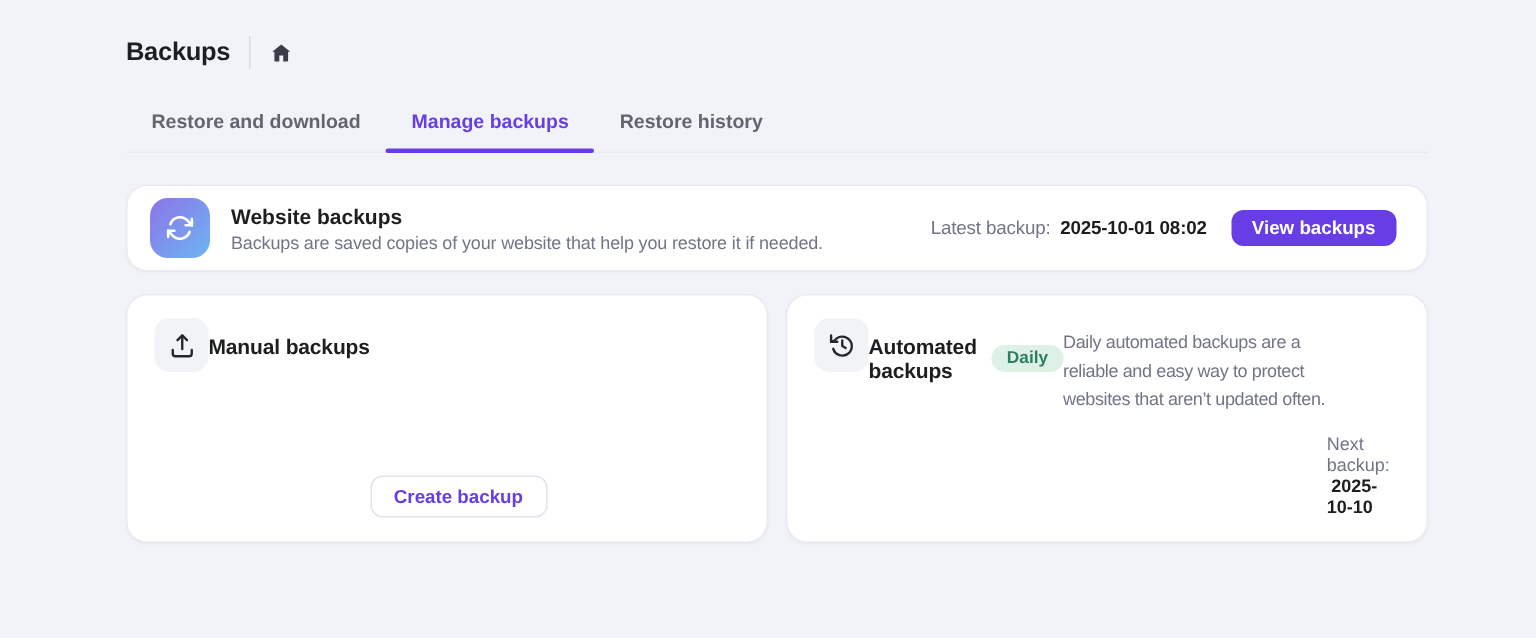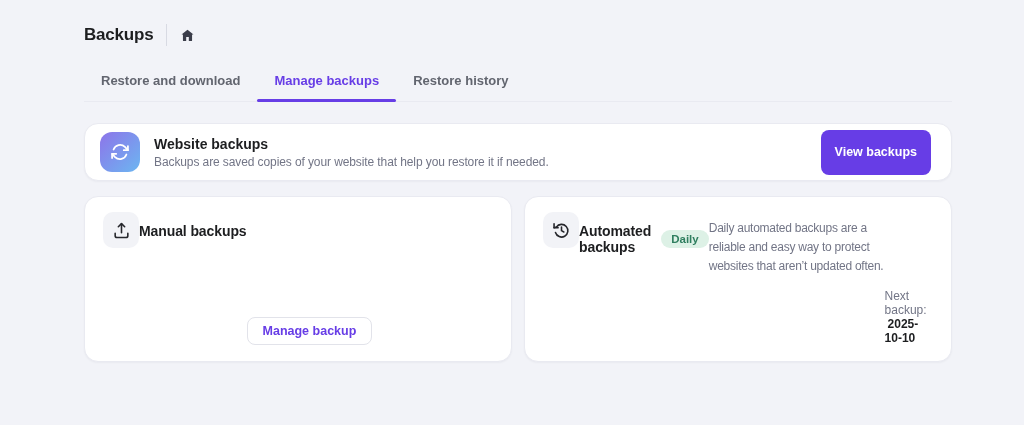--- a/index.html
+++ b/index.html
@@ -60,21 +60,21 @@
     background:linear-gradient(135deg,var(--grad-start) 0%,var(--grad-end) 100%);
     display:flex;align-items:center;justify-content:center;
   }
   .banner-body{margin-left:14px;flex:1;min-width:0}
   .banner-title{font-size:14px;font-weight:700;margin-bottom:3px}
   .banner-desc{font-size:12px;color:var(--text-gray);letter-spacing:-0.1px}
   .banner-right{display:flex;align-items:center;gap:16px;flex:none}
   .latest{font-size:12.5px;color:var(--text-gray);letter-spacing:-0.1px}
   .latest b{color:var(--text-dark);font-weight:700;margin-left:3px}
   .btn-primary{
-    height:45px;padding:0 14px;border:none;border-radius:8px;
+    height:24px;padding:0 14px;border:none;border-radius:8px;
     background:var(--primary);color:#fff;font-size:12.5px;font-weight:700;
     font-family:inherit;cursor:pointer;
   }
 
   
   .cards{display:flex;gap:12px;margin-top:15px}
   .card{
     flex:1;height:166px;background:var(--card);
     border:1px solid var(--border);border-radius:14px;
     box-shadow:0 1px 2px rgba(20,20,43,.04);
@@ -134,38 +134,42 @@
         <path d="M4.3 9a8.2 8.2 0 0 1 13.6-3.1l3.6 3.9"></path>
         <polyline points="2.5 19.2 2.5 14.2 7.5 14.2"></polyline>
         <path d="M19.7 15a8.2 8.2 0 0 1-13.6 3.1l-3.6-3.9"></path>
       </svg>
     </div>
     <div class="banner-body">
       <div class="banner-title">Website backups</div>
       <div class="banner-desc">Backups are saved copies of your website that help you restore it if needed.</div>
     </div>
     <div class="banner-right">
+      <div class="latest">
+        <span>Latest backup:</span>
+        <b>2025-10-01 08:02</b>
+      </div>
       <button class="btn-primary">View backups</button>
     </div>
   </section>
 
   <section class="cards">
 
     <article class="card">
       <div class="tile">
         <svg width="19" height="19" viewBox="0 0 24 24" fill="none" class="icon-dark" stroke="#26272c" stroke-width="2" stroke-linecap="round" stroke-linejoin="round">
           <path d="M20 15.5v3a2.3 2.3 0 0 1-2.3 2.3H6.3A2.3 2.3 0 0 1 4 18.5v-3"></path>
           <polyline points="8 7.3 12 3.3 16 7.3"></polyline>
           <line x1="12" y1="3.6" x2="12" y2="14.8"></line>
         </svg>
       </div>
       <div class="card-title-row">
         <h3 class="card-title">Manual backups</h3>
       </div>
-      <button class="btn-ghost">Manage backup</button>
+      <button class="btn-ghost">Create backup</button>
     </article>
 
     <article class="card">
       <div class="tile">
         <svg width="19" height="19" viewBox="0 0 24 24" fill="none" stroke="#26272c" stroke-width="2" stroke-linecap="round" stroke-linejoin="round">
           <polyline points="2.6 3.4 2.6 8.6 7.8 8.6"></polyline>
           <path d="M4.4 14.6a8 8 0 1 0 1.1-6.9L2.6 8.6"></path>
           <polyline points="12 7.6 12 12.2 14.9 13.9"></polyline>
         </svg>
       </div>

